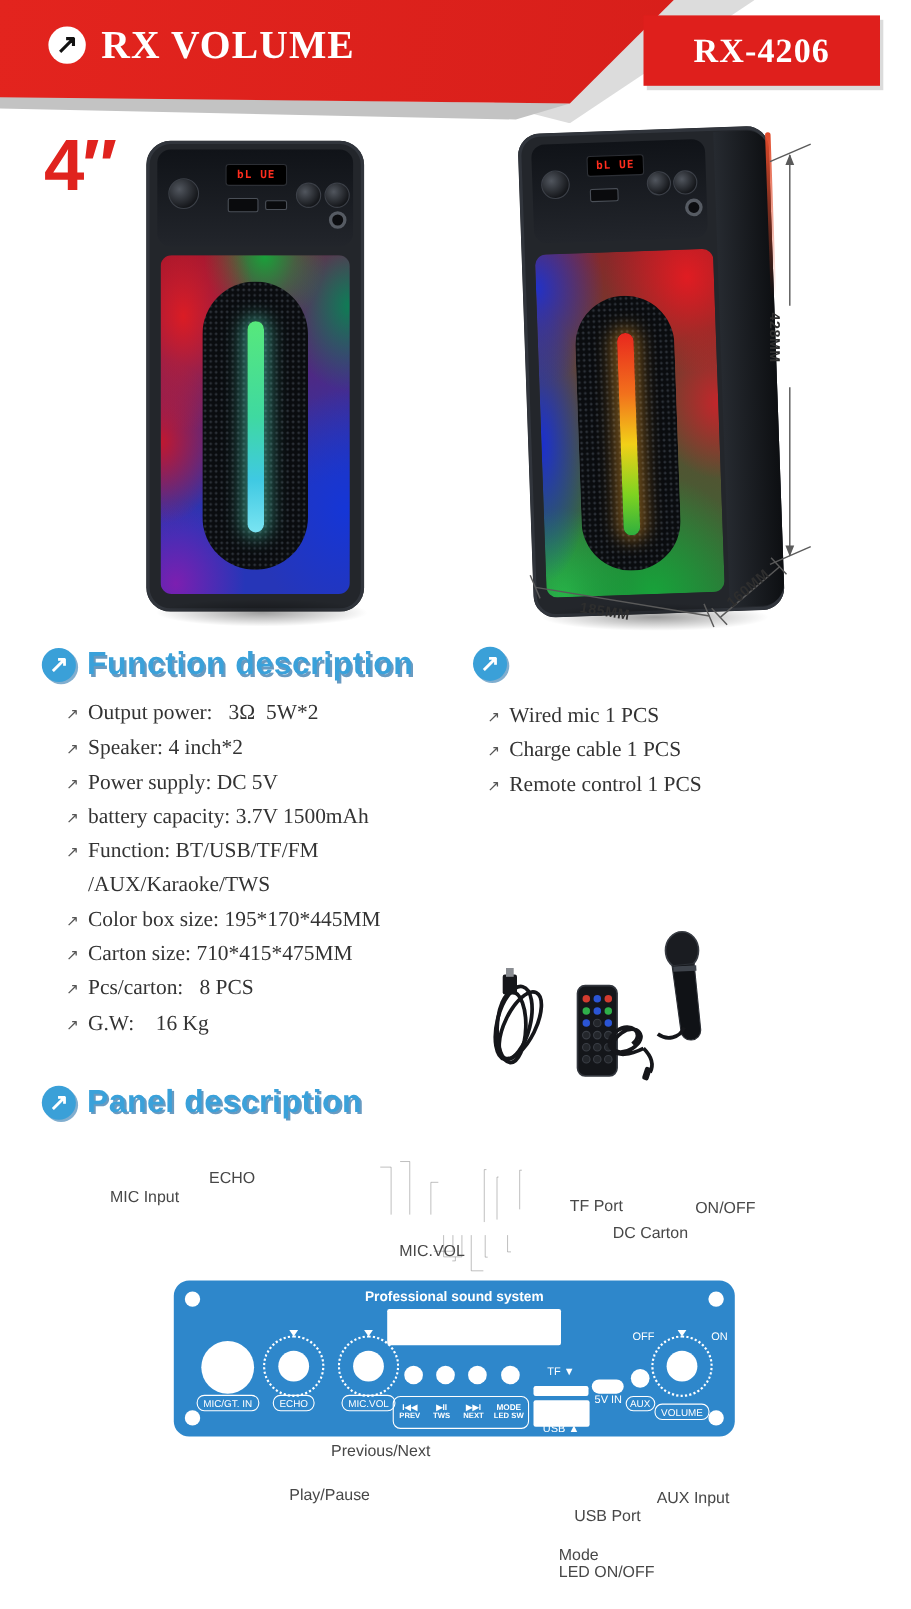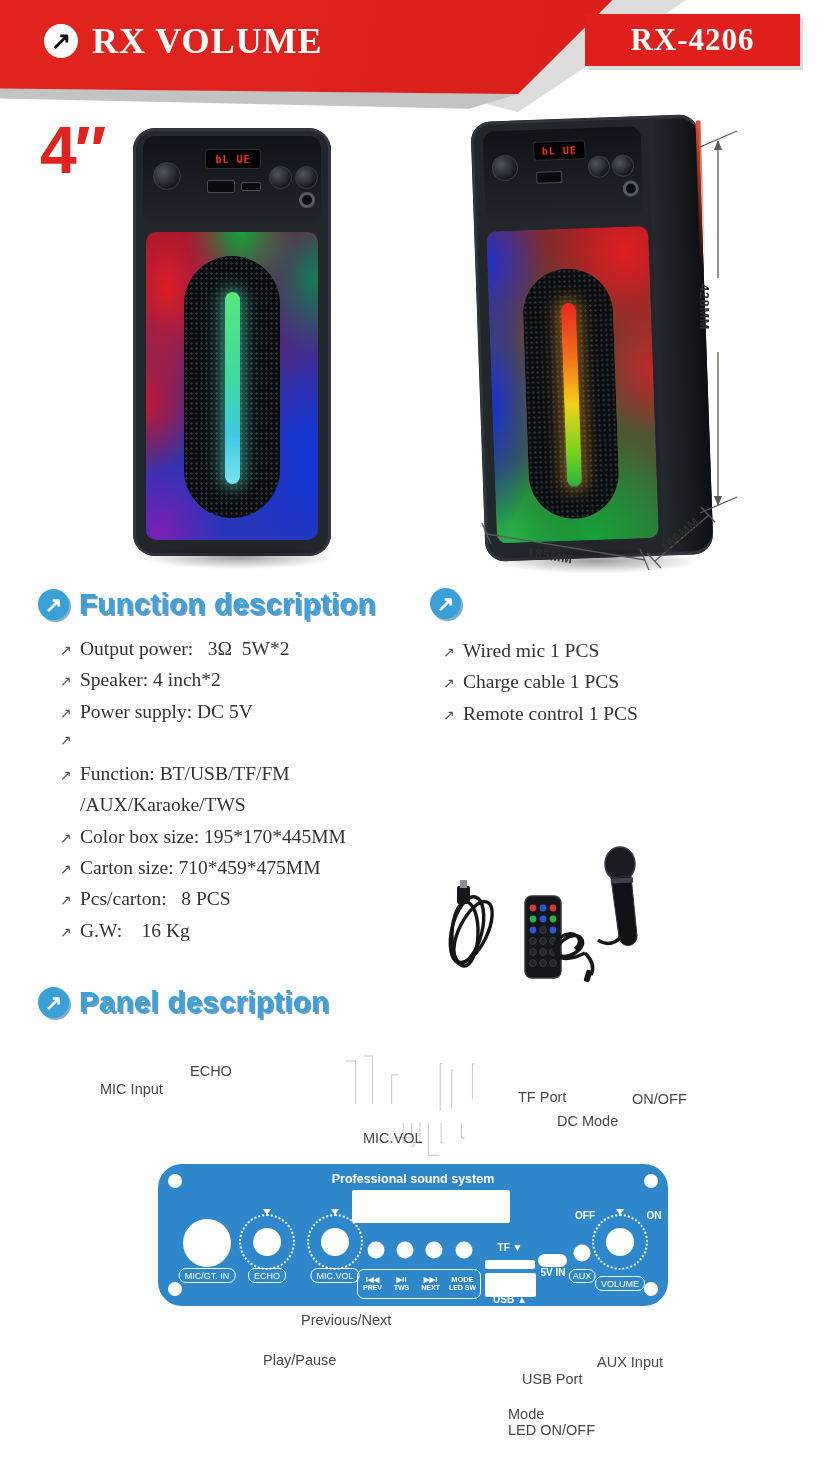--- a/index.html
+++ b/index.html
@@ -11,21 +11,21 @@
       clip-path:polygon(86% 0,98% 0,74% 100%,64% 84%);}
   .banner-shadow{position:absolute;inset:0;background:#c3c3c3;
       clip-path:polygon(0 78%,74% 84%,67% 97%,0 88%);}
   .banner-red{position:absolute;inset:0;background:linear-gradient(100deg,#e3241e,#d61e1a);
       clip-path:polygon(0 0,87.5% 0,74% 84%,0 79%);}
   .logo-circle{position:absolute;left:44px;top:24px;width:34px;height:34px;border-radius:50%;
       background:#fff;display:flex;align-items:center;justify-content:center;
       color:#111;font-weight:bold;font-size:24px;line-height:1;}
   .series-title{position:absolute;left:92px;top:20px;color:#fff;
       font-family:"Liberation Serif",serif;font-weight:bold;font-size:36px;letter-spacing:1px;}
-  .model-box{position:absolute;left:585px;top:14px;width:215px;height:52px;background:#df1f1c;
+  .model-box{position:absolute;left:585px;top:14px;width:215px;height:64px;background:#df1f1c;
       display:flex;align-items:center;justify-content:center;box-shadow:3px 4px 0 rgba(190,190,190,.55);}
   .model-box span{color:#fff;font-family:"Liberation Serif",serif;font-weight:bold;font-size:31px;letter-spacing:1px;}
   
   .size-badge{position:absolute;left:40px;top:112px;color:#e0231e;font-size:66px;font-weight:900;
       letter-spacing:-2px;}
   .spk{position:absolute;background:#23262b;border-radius:22px;box-shadow:inset 0 0 0 3px #31353c;}
   .toppanel{position:absolute;background:linear-gradient(#101318,#22252b);border-radius:12px;}
   .tknob{position:absolute;border-radius:50%;background:radial-gradient(circle at 35% 35%,#51565e,#15171b 72%);
       border:1px solid #3c4048;}
   .tjack{position:absolute;border-radius:50%;border:3px solid #565b63;background:#0c0d10;}
@@ -46,40 +46,40 @@
       box-shadow:2px 2px 0 rgba(26,108,168,.55);}
   .sec-title{color:#3aa1da;font-size:29px;font-weight:bold;letter-spacing:.5px;
       text-shadow:2px 2px 0 rgba(23,100,160,.65);}
   
   .spec-list{position:absolute;}
   .spec-li{display:flex;align-items:baseline;height:31.3px;}
   .spec-bullet{width:20px;color:#555;font-size:14px;flex:none;}
   .spec-text{font-family:"Liberation Serif",serif;font-size:19.5px;color:#333;white-space:pre;}
   
   .bluepanel{position:absolute;left:158px;top:1164px;width:510px;height:142px;background:#2e87cb;
-      border-radius:24px;}
+      border-radius:14px;}
   .screw{position:absolute;width:14px;height:14px;border-radius:50%;background:#fff;}
   .pp-title{position:absolute;left:0;right:0;top:8px;text-align:center;color:#fff;
       font-size:12.5px;font-weight:bold;}
   .pp-display{position:absolute;left:194px;top:26px;width:158px;height:33px;background:#fff;border-radius:2px;}
   .jack-big{position:absolute;left:25px;top:55px;width:48px;height:48px;border-radius:50%;background:#fff;}
   .knob{position:absolute;width:56px;height:56px;}
   .knob-ring{position:absolute;inset:0;border:2px dotted #fff;border-radius:50%;}
   .knob-inner{position:absolute;left:50%;top:50%;width:28px;height:28px;border-radius:50%;background:#fff;
       transform:translate(-50%,-50%);}
   .knob-mark{position:absolute;left:50%;top:-5px;transform:translateX(-50%);width:0;height:0;
       border-left:4px solid transparent;border-right:4px solid transparent;border-top:6px solid #fff;}
   .pp-box{position:absolute;border:1.5px solid #fff;border-radius:7px;color:#fff;font-weight:normal;
       font-size:9px;padding:1.5px 5px;white-space:nowrap;transform:translateX(-50%);}
   .pbtn{position:absolute;width:17px;height:17px;border-radius:50%;background:#fff;transform:translate(-50%,-50%);}
   .btn-box{position:absolute;left:199px;top:105px;width:122px;height:28px;border:1.5px solid #fff;border-radius:7px;
       display:grid;grid-template-columns:29px 29px 29px 35px;align-content:center;row-gap:0;}
   .btn-box .ic{color:#fff;font-size:7.5px;font-weight:bold;text-align:center;line-height:1.25;}
   .btn-box .lb{color:#fff;font-size:7px;font-weight:bold;text-align:center;line-height:1.2;}
-  .pp-smalllabel{position:absolute;color:#fff;font-weight:bold;font-size:10px;transform:translateX(-50%);white-space:nowrap;}
+  .pp-smalllabel{position:absolute;color:#fff;font-weight:normal;font-size:10px;transform:translateX(-50%);white-space:nowrap;}
   .pp-slot{position:absolute;background:#fff;border-radius:2px;}
   .pp-oval{position:absolute;background:#fff;border-radius:7px;}
   .co-label{position:absolute;font-size:14.5px;color:#474747;white-space:nowrap;}
   .overlay-svg{position:absolute;pointer-events:none;}
 </style>
 </head>
 <body>
 
 <div id="page">
 
@@ -193,36 +193,37 @@
     <div class="spec-li">
         <span class="spec-bullet">↗</span>
         <span class="spec-text">Speaker: 4 inch*2</span>
       </div>
     <div class="spec-li">
         <span class="spec-bullet">↗</span>
         <span class="spec-text">Power supply: DC 5V</span>
       </div>
     <div class="spec-li">
         <span class="spec-bullet">↗</span>
+        <span class="spec-text">battery capacity: 3.7V 1500mAh</span>
       </div>
     <div class="spec-li">
         <span class="spec-bullet">↗</span>
         <span class="spec-text">Function: BT/USB/TF/FM</span>
       </div>
     <div class="spec-li">
         <span class="spec-bullet"></span>
         <span class="spec-text">/AUX/Karaoke/TWS</span>
       </div>
     <div class="spec-li">
         <span class="spec-bullet">↗</span>
         <span class="spec-text">Color box size: 195*170*445MM</span>
       </div>
     <div class="spec-li">
         <span class="spec-bullet">↗</span>
-        <span class="spec-text">Carton size: 710*459*475MM</span>
+        <span class="spec-text">Carton size: 710*415*475MM</span>
       </div>
     <div class="spec-li">
         <span class="spec-bullet">↗</span>
         <span class="spec-text">Pcs/carton:   8 PCS</span>
       </div>
     <div class="spec-li">
         <span class="spec-bullet">↗</span>
         <span class="spec-text">G.W:    16 Kg</span>
       </div>
   </div>
@@ -307,21 +308,21 @@
       <path d="M510,1308 L510,1379 L518,1379"></path>
       <path d="M465,1308 L465,1423 L504,1423"></path>
       <path d="M582,1308 L582,1362 L593,1362"></path>
     </g>
   </svg>
 
   <span class="co-label" style="left:100px;top:1081px;">MIC Input</span>
   <span class="co-label" style="left:190px;top:1063px;">ECHO</span>
   <span class="co-label" style="left:363px;top:1130px;">MIC.VOL</span>
   <span class="co-label" style="left:518px;top:1089px;text-align:right;">TF Port</span>
-  <span class="co-label" style="left:557px;top:1113px;">DC Mode</span>
+  <span class="co-label" style="left:557px;top:1113px;">DC Carton</span>
   <span class="co-label" style="left:632px;top:1091px;">ON/OFF</span>
 
   <span class="co-label" style="left:263px;top:1352px;">Play/Pause</span>
   <span class="co-label" style="left:301px;top:1312px;">Previous/Next</span>
   <span class="co-label" style="left:522px;top:1371px;">USB Port</span>
   <span class="co-label" style="left:508px;top:1406px;">Mode</span>
   <span class="co-label" style="left:508px;top:1422px;">LED ON/OFF</span>
   <span class="co-label" style="left:597px;top:1354px;">AUX Input</span>
 
   <div class="bluepanel">

